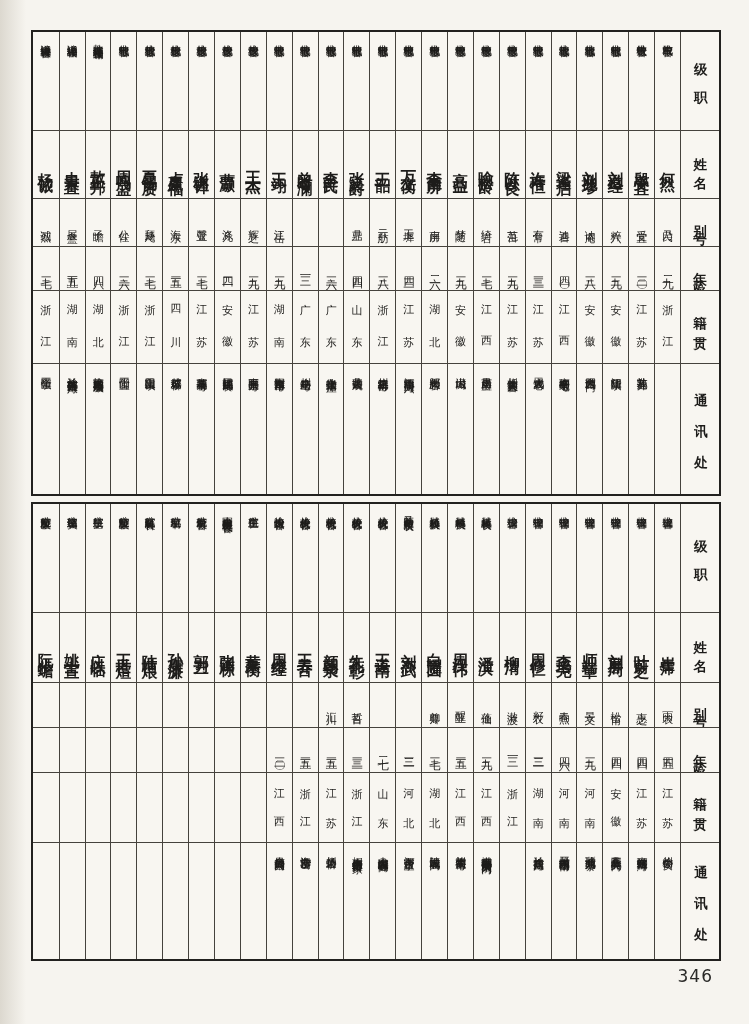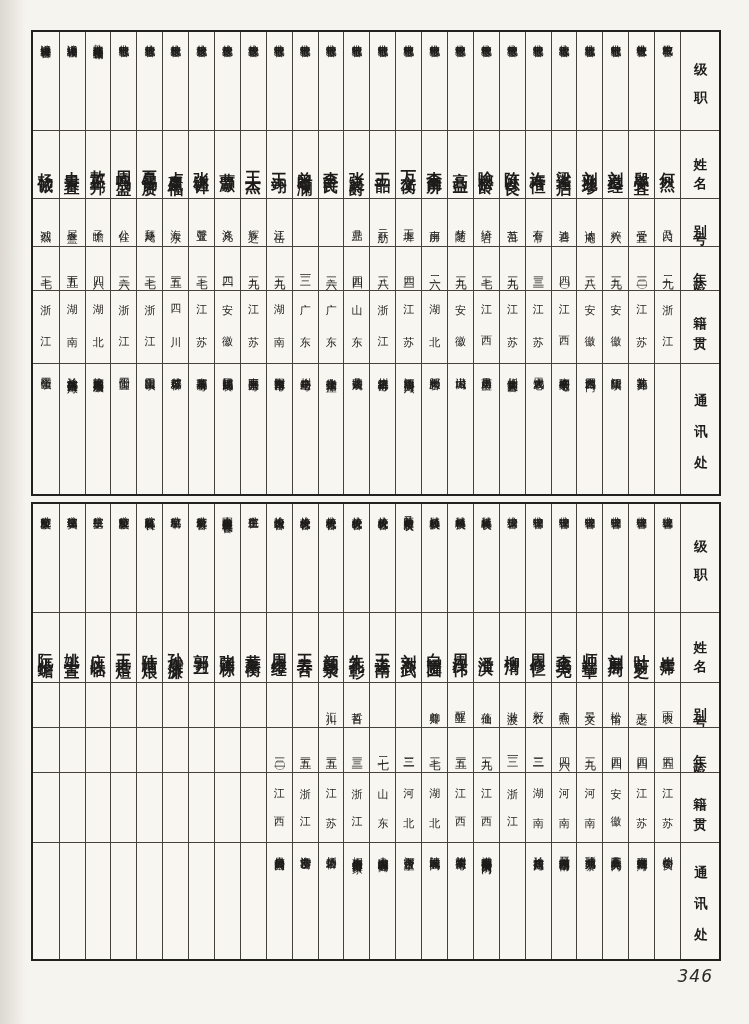--- a/index.html
+++ b/index.html
@@ -98,21 +98,20 @@
   .col--header .c-origin{letter-spacing:1.6em;}
   .col--header .c-address{justify-content:center;padding:0;letter-spacing:2.3em;}
   .page-number{
     position:absolute;
     right:36px;
     top:966px;
     font-size:17px;
     letter-spacing:1px;
     color:#2a2a28;
     font-family:"DejaVu Sans", sans-serif;
-    font-style:italic;
   }
 </style>
 </head>
 <body>
 
 <div class="scan-edge"></div>
 
 <div id="table-top" class="tbl tbl--top">
     <div class="col col--header">
       <div class="cell c-rank">级职</div>

